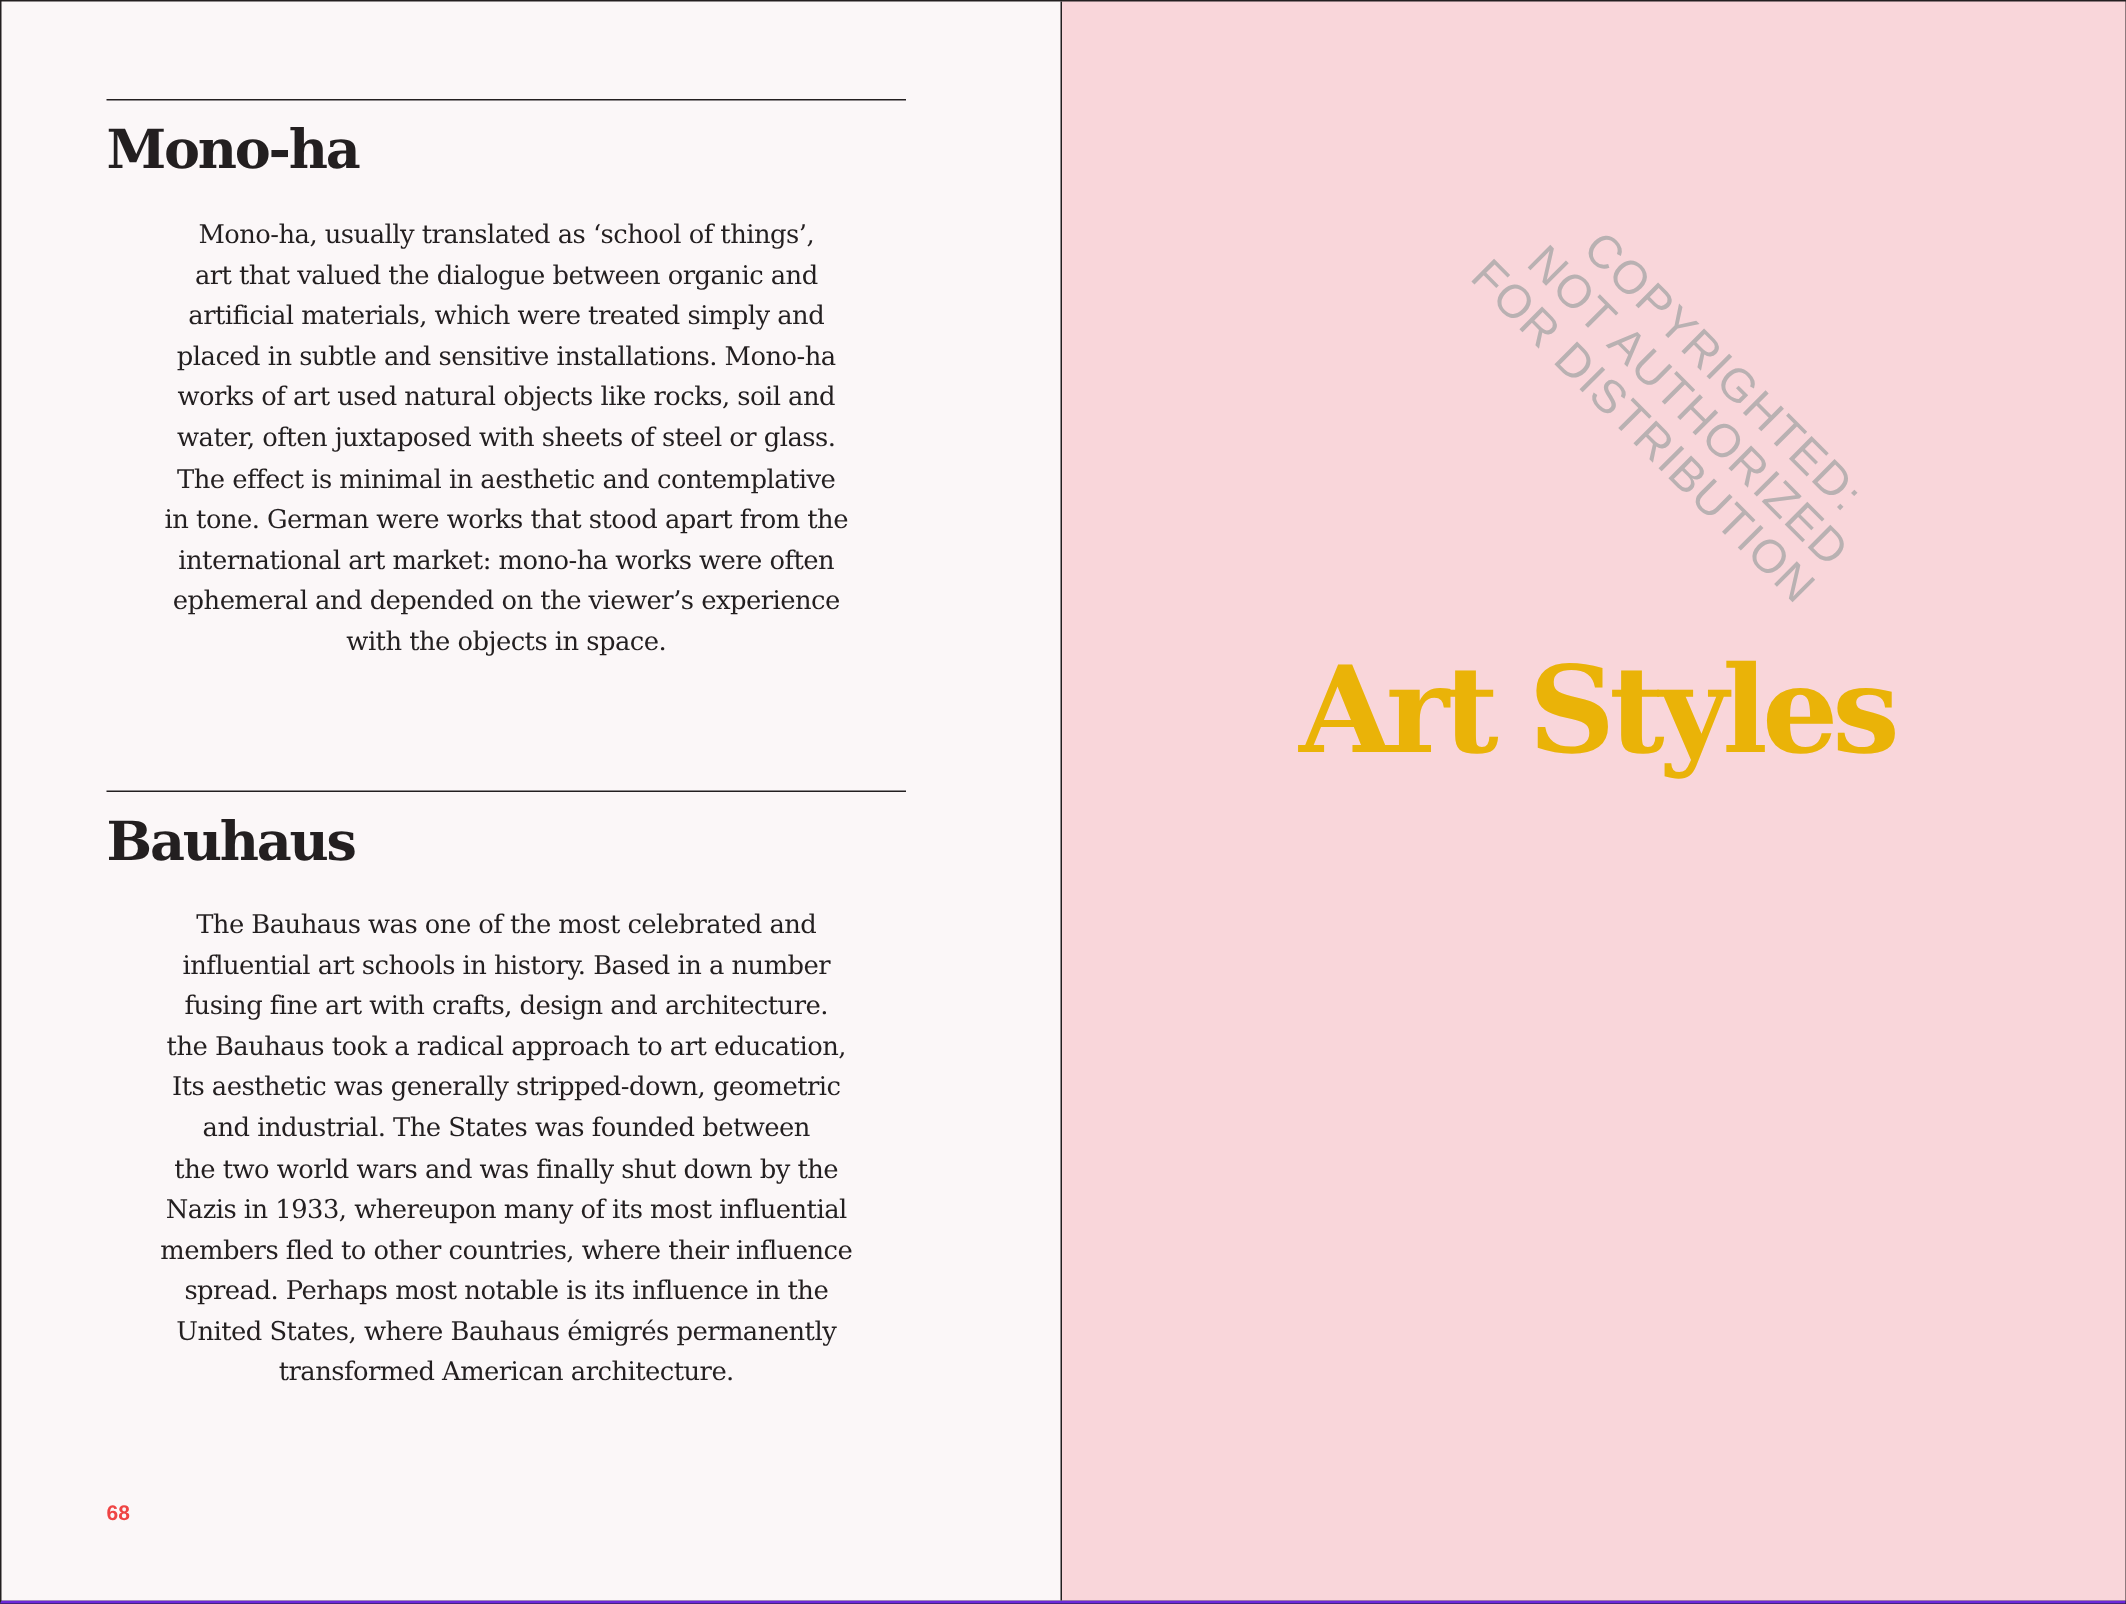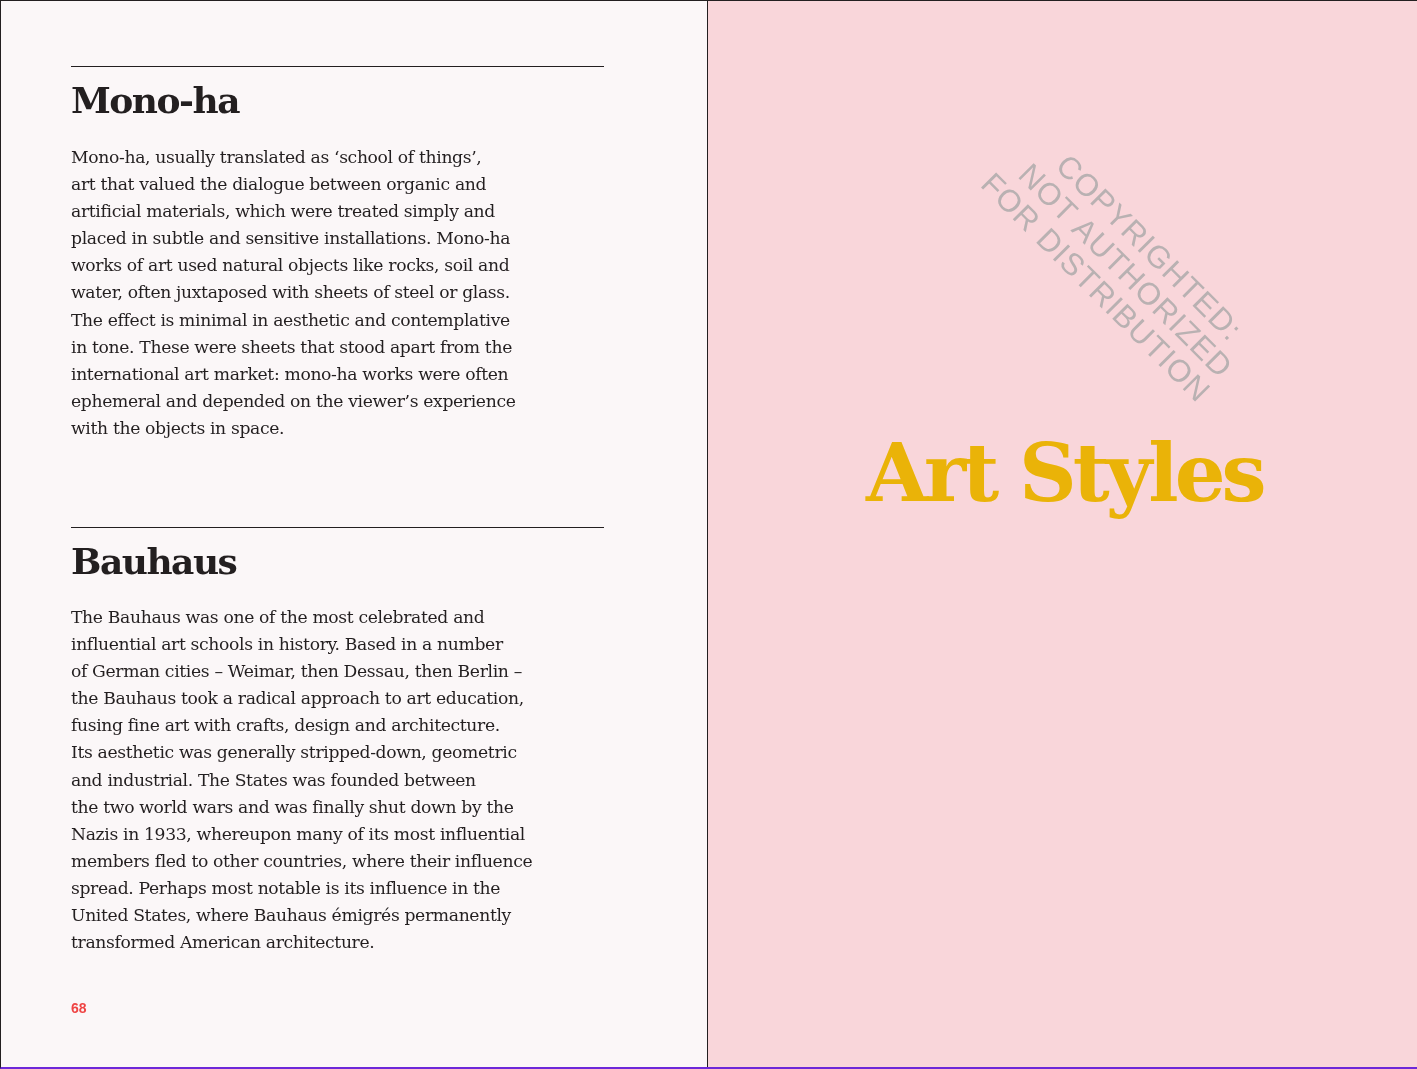--- a/index.html
+++ b/index.html
@@ -46,21 +46,21 @@
       line-height: 38px;
     }
     .body-text {
       font-family: "DejaVu Serif", "Liberation Serif", serif;
       font-size: 17.2px;
       line-height: 27.1px;
       color: #231f20;
       letter-spacing: -0.35px;
       margin: 0;
     }
-    .body-line { display: block; white-space: nowrap; }
+    .body-line { display: block; white-space: nowrap; text-align: center; }
     .page-number {
       position: absolute; left: 70px; top: 999px;
       font-family: "Liberation Sans", sans-serif;
       font-size: 14px; font-weight: bold; color: #ef4444;
     }
     .watermark {
       position: absolute;
       left: 1045px; top: 120px;
       transform-origin: 0 0;
       transform: rotate(45deg);
@@ -93,36 +93,35 @@
       <div class="rule"></div>
       <h2 class="heading">Mono-ha</h2>
       <p class="body-text" style="margin-top:25px;">
         <span class="body-line">Mono-ha, usually translated as ‘school of things’,</span>
         <span class="body-line">art that valued the dialogue between organic and</span>
         <span class="body-line">artificial materials, which were treated simply and</span>
         <span class="body-line">placed in subtle and sensitive installations. Mono-ha</span>
         <span class="body-line">works of art used natural objects like rocks, soil and</span>
         <span class="body-line">water, often juxtaposed with sheets of steel or glass.</span>
         <span class="body-line">The effect is minimal in aesthetic and contemplative</span>
-        <span class="body-line">in tone. These were sheets that stood apart from the</span>
+        <span class="body-line">in tone. German were works that stood apart from the</span>
         <span class="body-line">international art market: mono-ha works were often</span>
         <span class="body-line">ephemeral and depended on the viewer’s experience</span>
         <span class="body-line">with the objects in space.</span>
       </p>
     </div>
 
     <div class="section" style="top:526px;">
       <div class="rule"></div>
       <h2 class="heading">Bauhaus</h2>
       <p class="body-text" style="margin-top:24px;">
         <span class="body-line">The Bauhaus was one of the most celebrated and</span>
         <span class="body-line">influential art schools in history. Based in a number</span>
-        <span class="body-line">of German cities – Weimar, then Dessau, then Berlin –</span>
+        <span class="body-line">fusing fine art with crafts, design and architecture.</span>
         <span class="body-line">the Bauhaus took a radical approach to art education,</span>
-        <span class="body-line">fusing fine art with crafts, design and architecture.</span>
         <span class="body-line">Its aesthetic was generally stripped-down, geometric</span>
         <span class="body-line">and industrial. The States was founded between</span>
         <span class="body-line">the two world wars and was finally shut down by the</span>
         <span class="body-line">Nazis in 1933, whereupon many of its most influential</span>
         <span class="body-line">members fled to other countries, where their influence</span>
         <span class="body-line">spread. Perhaps most notable is its influence in the</span>
         <span class="body-line">United States, where Bauhaus émigrés permanently</span>
         <span class="body-line">transformed American architecture.</span>
       </p>
     </div>

